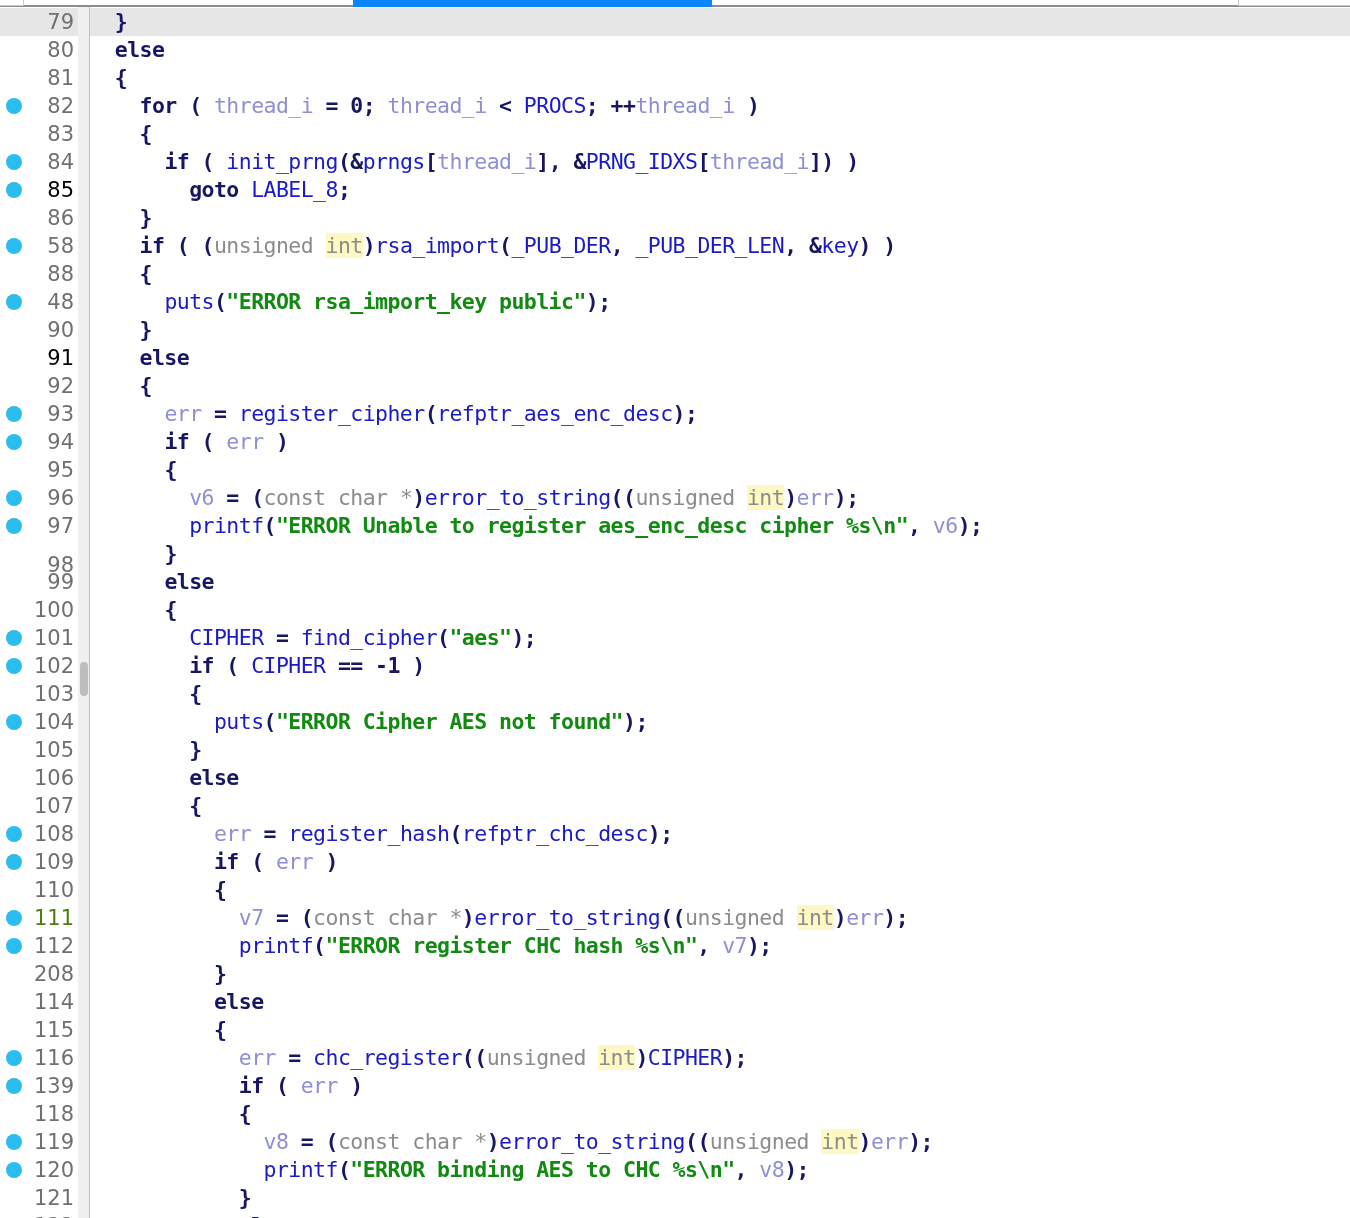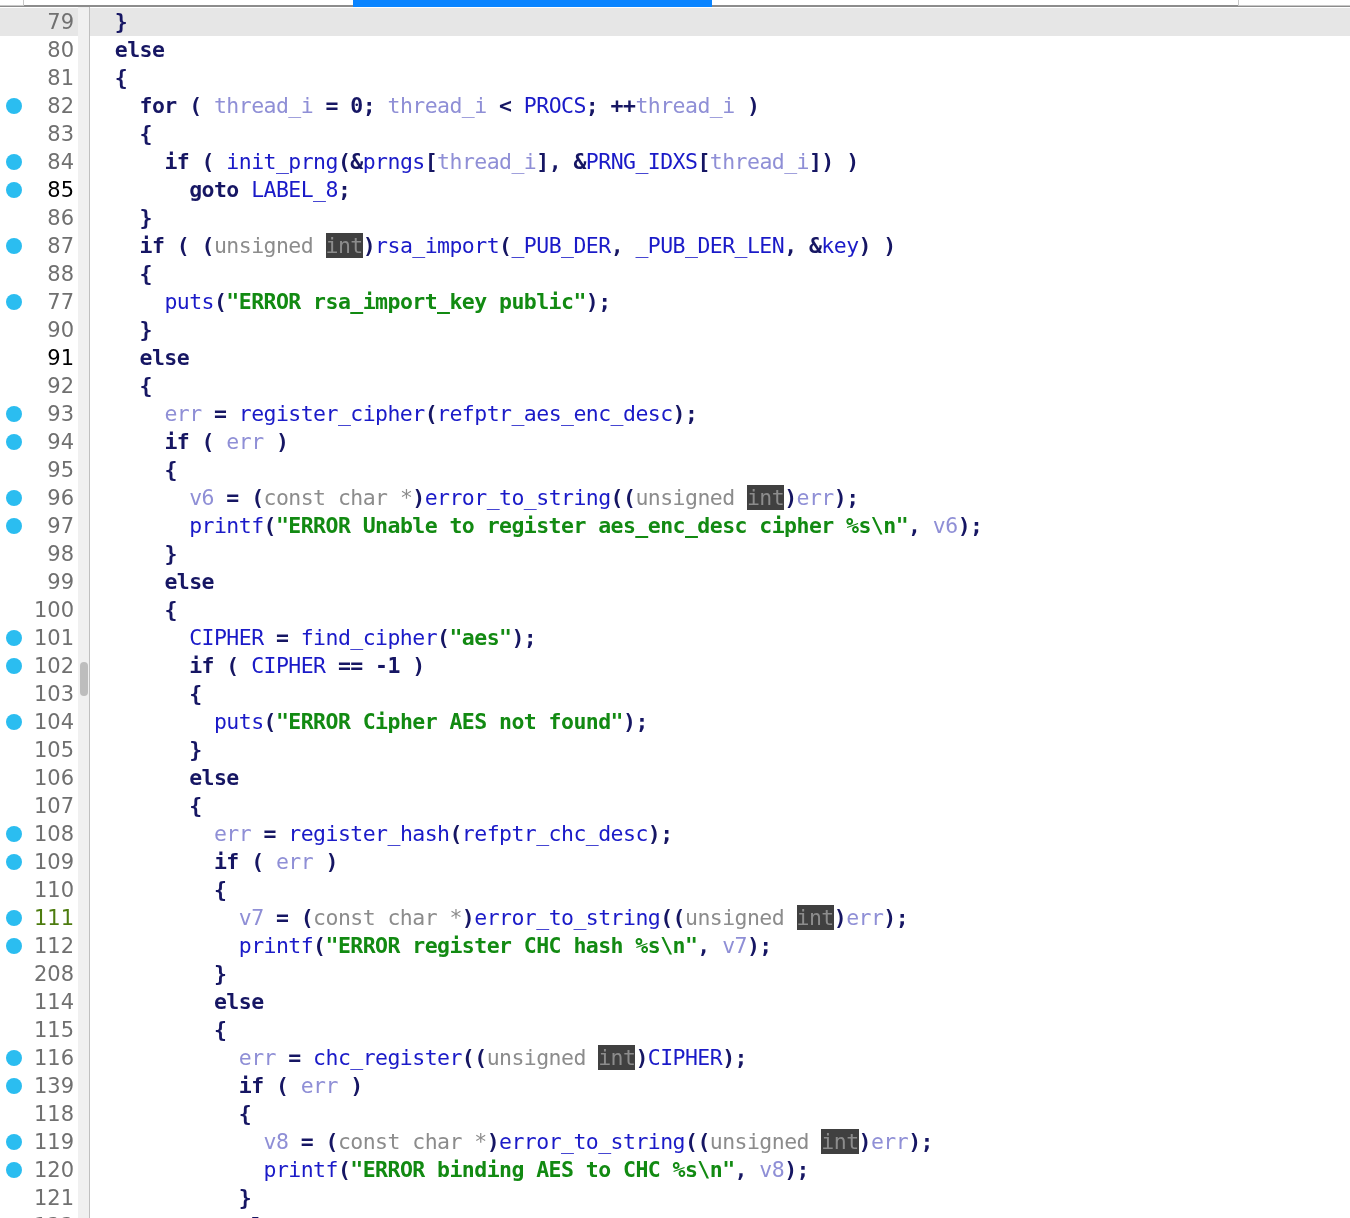--- a/index.html
+++ b/index.html
@@ -166,21 +166,21 @@
 
   
   .t-punct   { color: #161663; }            
   .t-kw      { color: #161663; }            
   .t-fn      { color: #1a1ac8; }            
   .t-global  { color: #1a1ac8; }            
   .t-local   { color: #8f8fd6; }            
   .t-str     { color: #128a12; }            
   .t-num     { color: #161663; }            
   .t-type    { color: #8c8c8c; }            
-  .t-hl      { color: #8c8c8c; background: #404040; }  
+  .t-hl      { color: #8c8c8c; background: #fef9c3; }  
 
   .row-code .t-kw, .row-code .t-punct, .row-code .t-num { font-weight: 700; }
   .row-code .t-fn, .row-code .t-global { font-weight: 400; }
   .row-code .t-str { font-weight: 700; }
   .row-code .t-hl  { font-weight: 400; }
   .row-code .t-type { font-weight: 400; }
   .row-code .t-local { font-weight: 400; }
 </style>
 </head>
 <body>
@@ -301,27 +301,27 @@
         <div class="row" style="top: 141px; width: 48px;">
           <div class="row-num" style="color: rgb(112, 112, 112);">84</div>
         </div>
         <div class="row" style="top: 169px; width: 48px;">
           <div class="row-num" style="color: #000000;">85</div>
         </div>
         <div class="row" style="top: 197px; width: 48px;">
           <div class="row-num" style="color: rgb(112, 112, 112);">86</div>
         </div>
         <div class="row" style="top: 225px; width: 48px;">
-          <div class="row-num" style="color: rgb(112, 112, 112);">87</div>
+          <div class="row-num" style="color: rgb(112, 112, 112);">58</div>
         </div>
         <div class="row" style="top: 253px; width: 48px;">
           <div class="row-num" style="color: rgb(112, 112, 112);">88</div>
         </div>
         <div class="row" style="top: 281px; width: 48px;">
-          <div class="row-num" style="color: rgb(112, 112, 112);">77</div>
+          <div class="row-num" style="color: rgb(112, 112, 112);">48</div>
         </div>
         <div class="row" style="top: 309px; width: 48px;">
           <div class="row-num" style="color: rgb(112, 112, 112);">90</div>
         </div>
         <div class="row" style="top: 337px; width: 48px;">
           <div class="row-num" style="color: #000000;">91</div>
         </div>
         <div class="row" style="top: 365px; width: 48px;">
           <div class="row-num" style="color: rgb(112, 112, 112);">92</div>
         </div>
@@ -333,21 +333,21 @@
         </div>
         <div class="row" style="top: 449px; width: 48px;">
           <div class="row-num" style="color: rgb(112, 112, 112);">95</div>
         </div>
         <div class="row" style="top: 477px; width: 48px;">
           <div class="row-num" style="color: rgb(112, 112, 112);">96</div>
         </div>
         <div class="row" style="top: 505px; width: 48px;">
           <div class="row-num" style="color: rgb(112, 112, 112);">97</div>
         </div>
-        <div class="row" style="top: 533px; width: 48px;">
+        <div class="row" style="top: 544px; width: 48px;">
           <div class="row-num" style="color: rgb(112, 112, 112);">98</div>
         </div>
         <div class="row" style="top: 561px; width: 48px;">
           <div class="row-num" style="color: rgb(112, 112, 112);">99</div>
         </div>
         <div class="row" style="top: 589px; width: 48px;">
           <div class="row-num" style="color: rgb(112, 112, 112);">100</div>
         </div>
         <div class="row" style="top: 617px; width: 48px;">
           <div class="row-num" style="color: rgb(112, 112, 112);">101</div>

